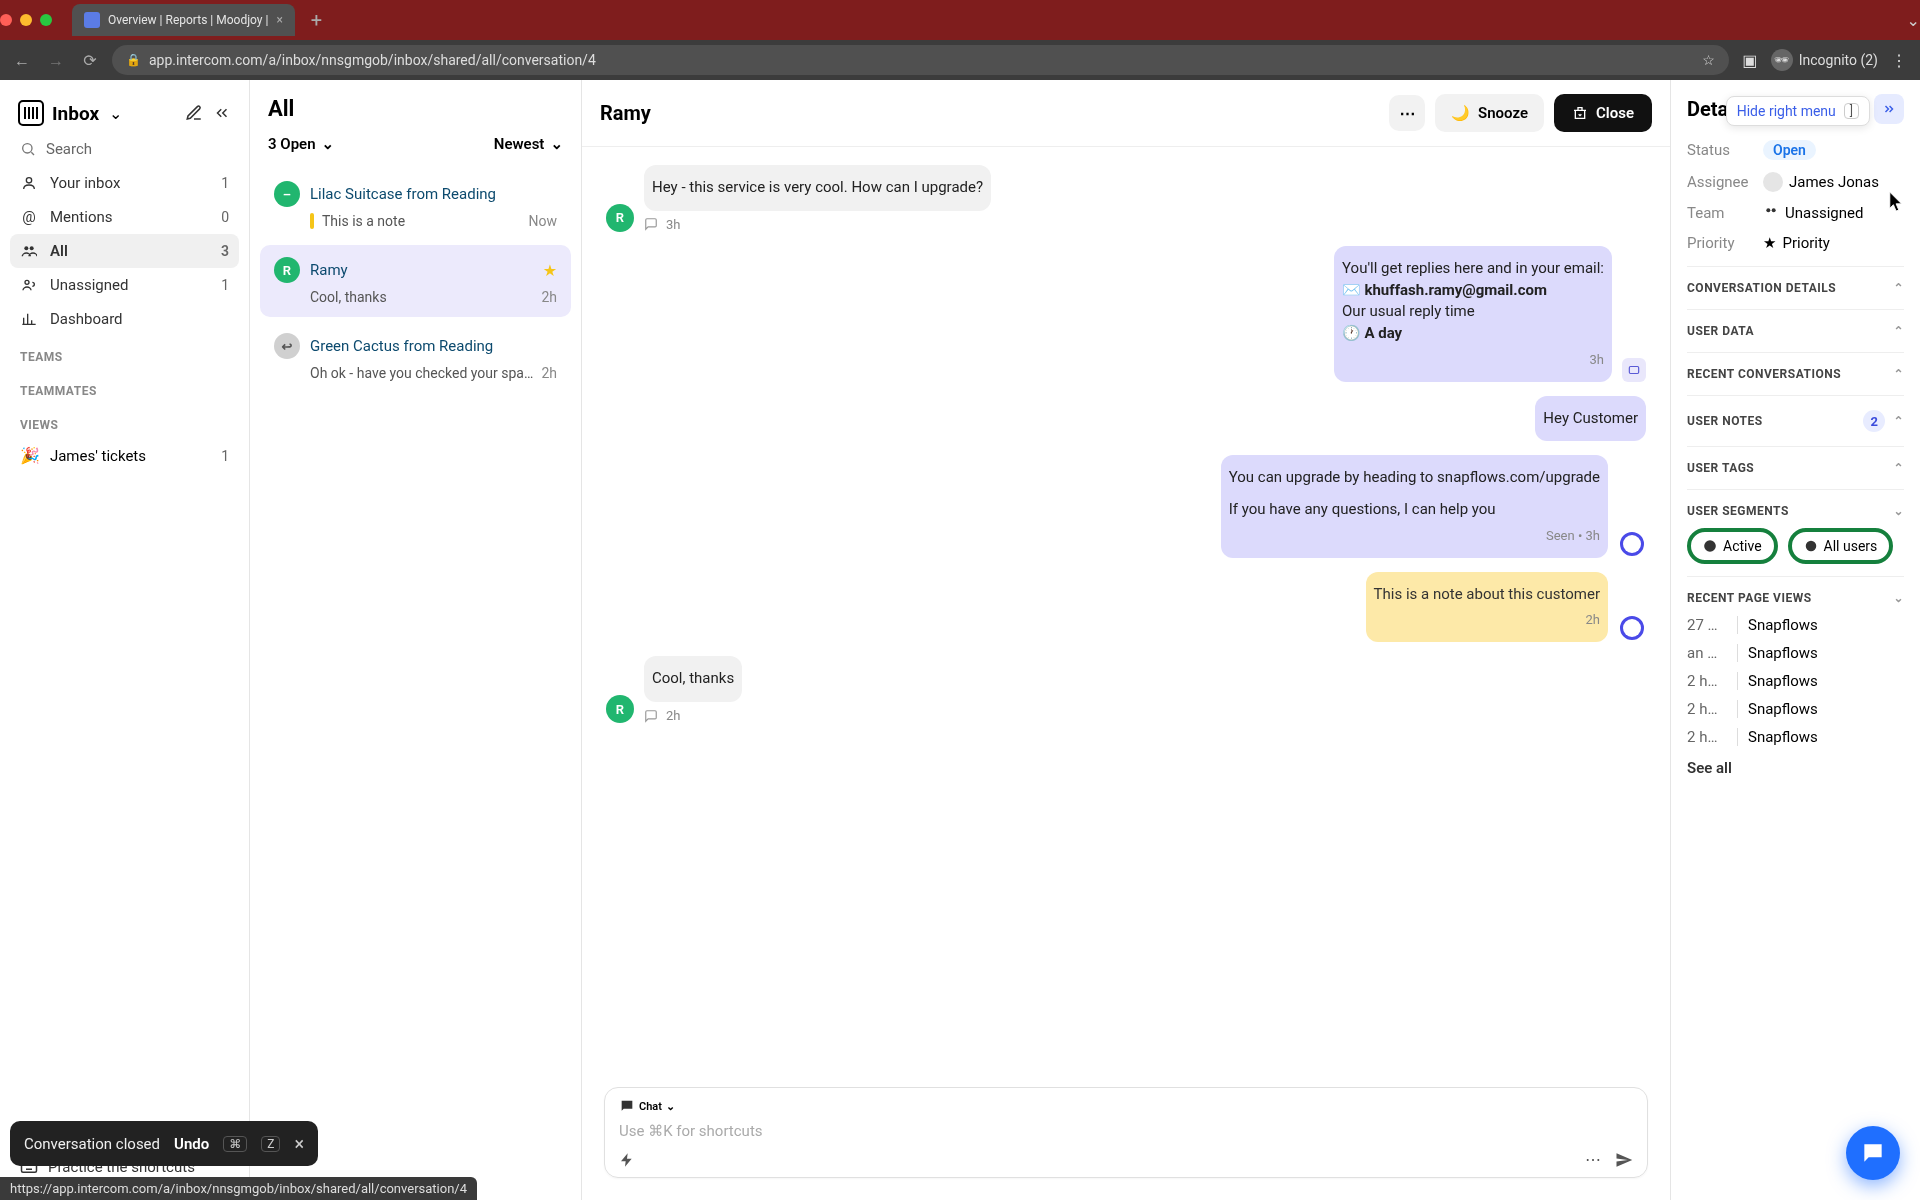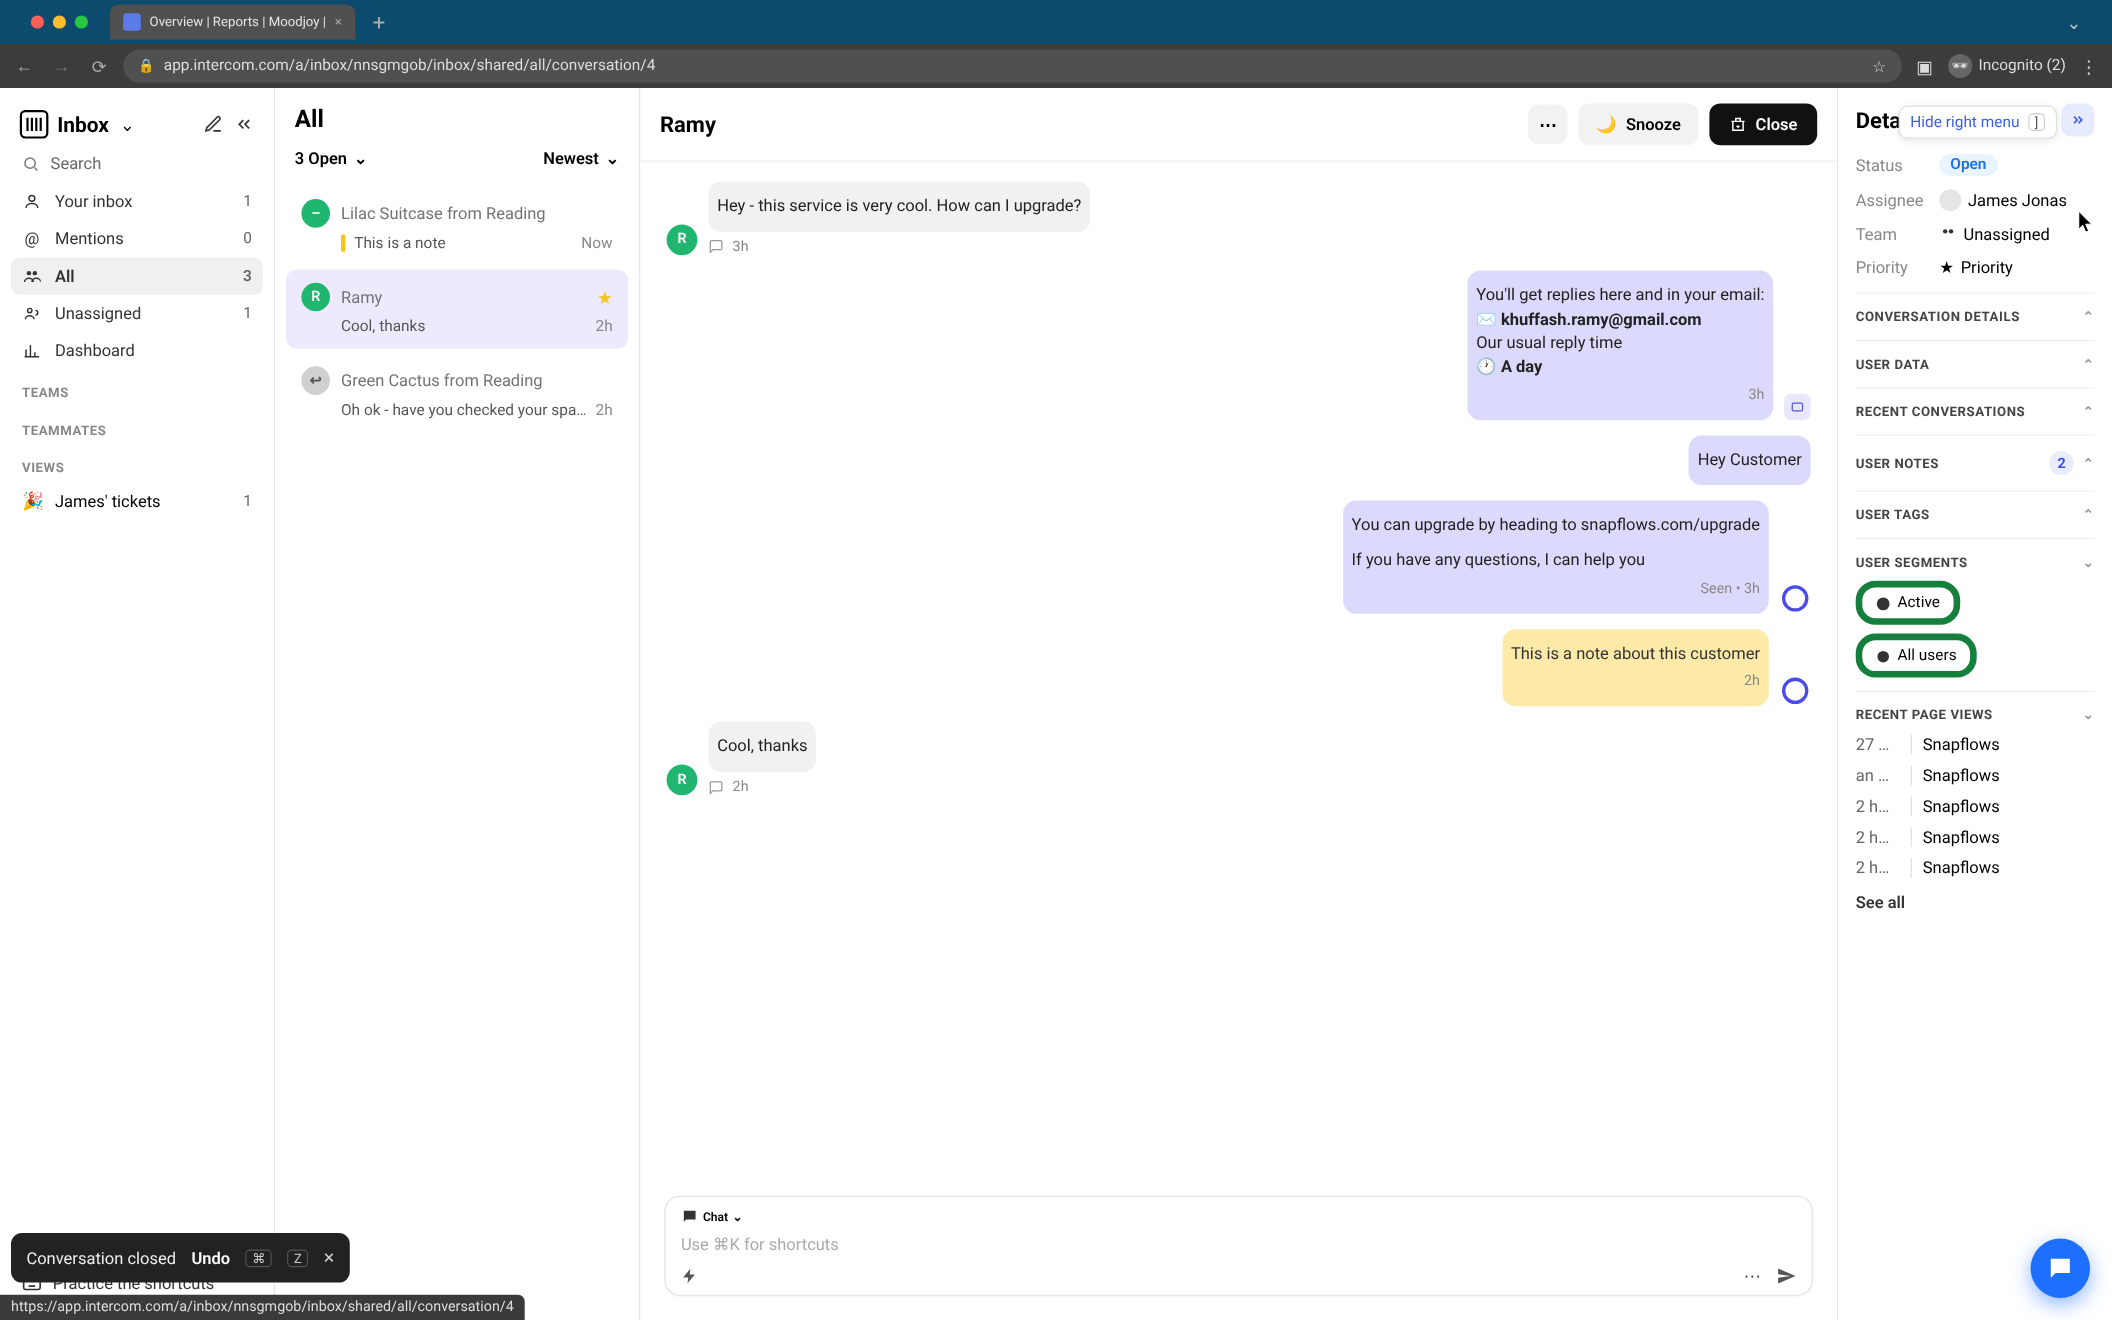--- a/index.html
+++ b/index.html
@@ -1,19 +1,19 @@
 <!DOCTYPE html>
 <html><head>
 <meta charset="utf-8">
 <style>
 * { margin: 0; padding: 0; box-sizing: border-box; font-family: -apple-system, BlinkMacSystemFont, "Segoe UI", Roboto, sans-serif; }
 body { width: 1920px; height: 1200px; overflow: hidden; background: #f5f5f5; transform-origin: top left; }
 
 
-.browser-chrome { height: 40px; background: #0c4a6e; display: flex; align-items: center; padding: 0 28px; gap: 8px; }
+.browser-chrome { height: 40px; background: #7f1d1d; display: flex; align-items: center; padding: 0 0; gap: 8px; }
 .traffic-lights { display: flex; gap: 8px; margin-right: 12px; }
 .tl { width: 12px; height: 12px; border-radius: 50%; }
 .tl-red { background: #ff5f57; } .tl-yellow { background: #febc2e; } .tl-green { background: #28c840; }
 .browser-tab { height: 32px; background: #505050; border-radius: 8px 8px 0 0; display: flex; align-items: center; padding: 0 12px; gap: 8px; color: #e5e5e5; font-size: 12px; min-width: 220px; }
 .tab-favicon { width: 16px; height: 16px; background: #5b7ce6; border-radius: 3px; }
 .tab-close { margin-left: auto; color: #aaa; cursor: pointer; }
 .new-tab { color: #aaa; font-size: 20px; padding: 0 8px; cursor: pointer; }
 .tab-dropdown { margin-left: auto; color: #ccc; }
 
 .toolbar { height: 40px; background: #3c3c3c; display: flex; align-items: center; padding: 0 10px; gap: 10px; }
@@ -51,21 +51,21 @@
 .conv-title { font-size: 22px; font-weight: 700; }
 .conv-filters { display:flex; align-items:center; justify-content:space-between; padding: 10px 18px 12px; font-size: 15px; font-weight:600; }
 .filter-drop { display:flex; align-items:center; gap:6px; cursor:pointer; }
 .conv-items { flex:1; overflow:auto; }
 .conv-item { padding: 12px 14px; margin: 4px 10px; border-radius: 10px; cursor:pointer; }
 .conv-item.selected { background: #eceafc; }
 .conv-row1 { display:flex; align-items:center; gap:10px; }
 .avatar { width: 26px; height: 26px; border-radius: 50%; display:flex; align-items:center; justify-content:center; color:#fff; font-size:13px; font-weight:600; flex-shrink:0; }
 .av-green { background: #21b66f; }
 .av-grey { background: #d0d0d0; color:#555; }
-.conv-name { font-size: 15px; color:#737373; flex:1; overflow:hidden; text-overflow:ellipsis; white-space:nowrap; }
+.conv-name { font-size: 15px; color:#0c4a6e; flex:1; overflow:hidden; text-overflow:ellipsis; white-space:nowrap; }
 .star { color: #f5c518; }
 .conv-row2 { display:flex; align-items:center; gap:8px; margin-top: 6px; padding-left: 36px; }
 .note-bar { width: 4px; height: 16px; background: #f5c518; border-radius: 2px; }
 .conv-preview { font-size: 14px; color: #555; flex:1; overflow:hidden; text-overflow:ellipsis; white-space:nowrap; }
 .conv-time { font-size: 14px; color: #888; }
 
 
 .conv-panel { flex:1; display:flex; flex-direction:column; min-width:0; }
 .conv-header { display:flex; align-items:center; padding: 14px 18px; border-bottom: 1px solid #eee; gap: 10px; }
 .conv-header-name { font-size: 20px; font-weight: 700; flex:1; }
@@ -104,21 +104,21 @@
 .kbd { border:1px solid #ccc; border-radius:4px; padding:0 5px; font-size:12px; color:#555;}
 .detail-row { display:flex; align-items:center; padding: 6px 0; font-size: 15px; }
 .detail-label { color:#888; width: 76px; }
 .detail-val { display:flex; align-items:center; gap:6px; }
 .pill-open { background:#eaf4ff; color:#1a73e8; padding:2px 10px; border-radius:12px; font-size:14px; font-weight:600;}
 .mini-avatar { width:20px; height:20px; border-radius:50%; background:#e5e5e5;}
 .section-h { display:flex; align-items:center; justify-content:space-between; padding: 14px 0 6px; font-size:12px; font-weight:700; letter-spacing:0.5px; color:#444; border-top:1px solid #eee; margin-top:8px; cursor:pointer;}
 .section-h:first-of-type { border-top:none; }
 .section-h .chev { color:#999; }
 .badge-count { background:#e8ecff; color:#3a4bdc; border-radius:50%; width:22px; height:22px; display:flex; align-items:center; justify-content:center; font-size:13px; font-weight:700; margin-left:auto; margin-right:8px;}
-.segment-chip { display:inline-flex; align-items:flex-end; gap:6px; border:6px solid #15803d; border-radius:18px; padding:6px 12px; font-size:14px; margin:4px 6px 4px 0; }
+.segment-chip { display:inline-flex; align-items:center; gap:6px; border:4px solid #15803d; border-radius:18px; padding:6px 12px; font-size:14px; margin:4px 6px 4px 0; }
 .pv-row { display:flex; gap:10px; padding:5px 0; font-size:15px; }
 .pv-time { color:#666; width:40px; overflow:hidden; text-overflow:ellipsis; white-space:nowrap;}
 .pv-divider { width:1px; background:#ddd; }
 .see-all { padding-top:8px; font-size:15px; font-weight:600; color:#333; cursor:pointer;}
 
 
 .toast { position:absolute; left: 10px; bottom: 34px; background:#222; color:#eee; border-radius:10px; padding: 12px 14px; display:flex; align-items:center; gap:14px; font-size:15px; z-index:30;}
 .toast .undo { color:#fff; font-weight:600; cursor:pointer;}
 .toast .kbd { border-color:#555; color:#ccc;}
 .toast-close { cursor:pointer; font-size:18px; color:#ccc;}

